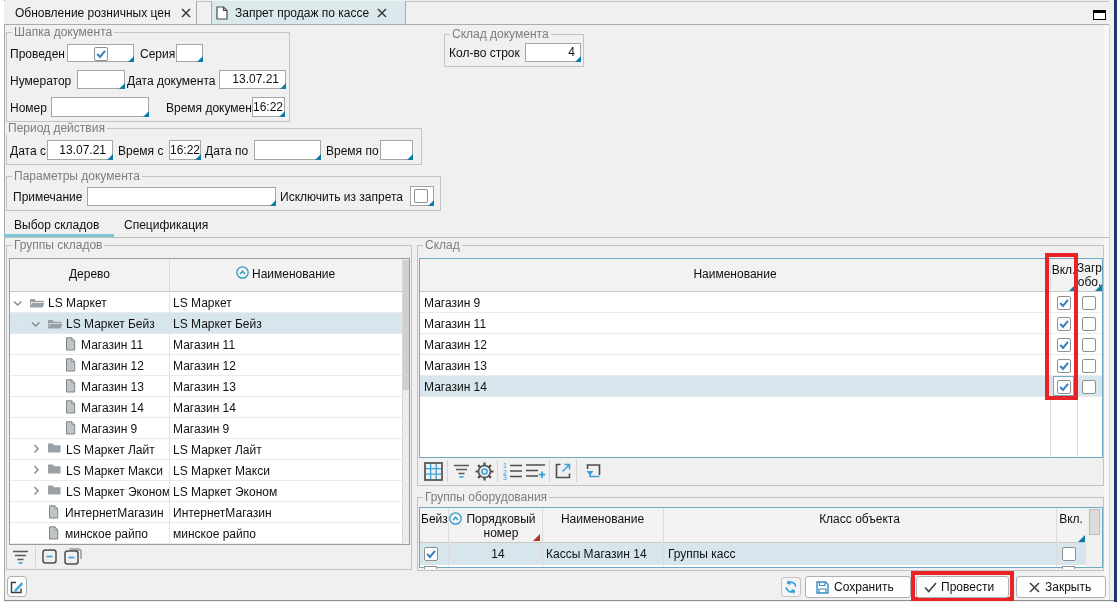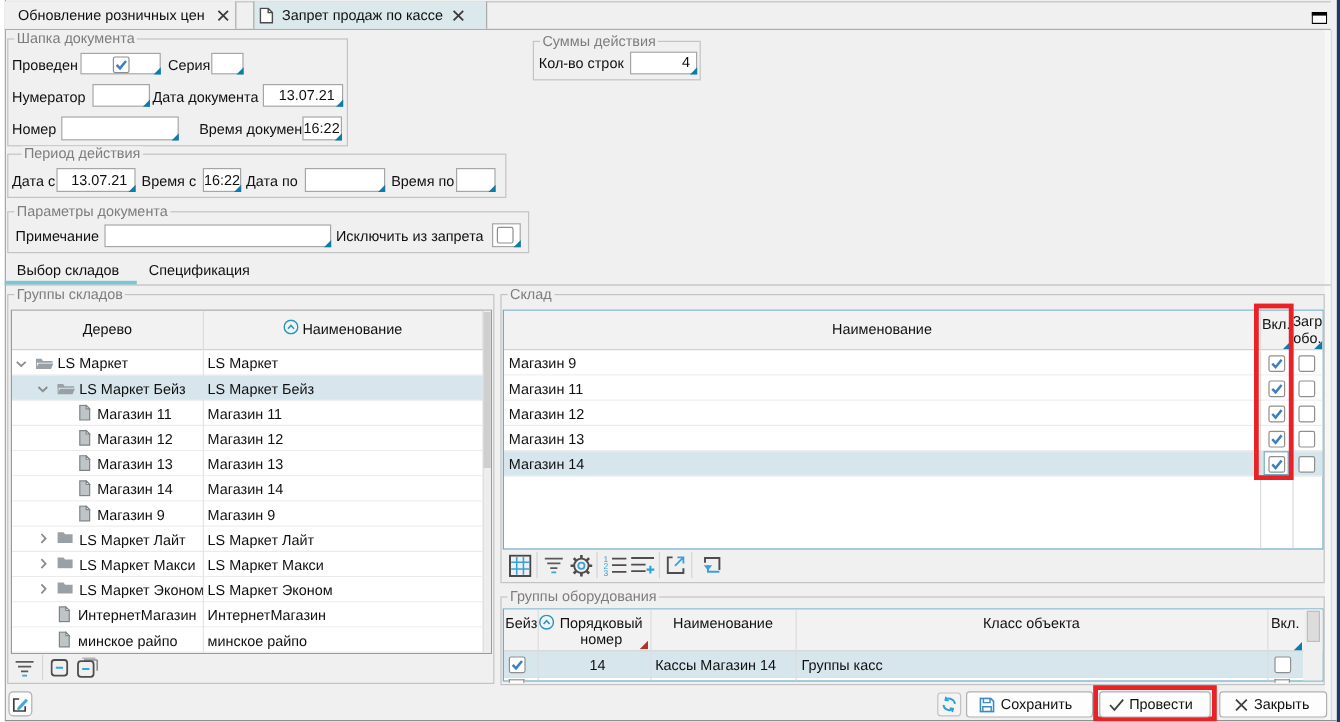--- a/index.html
+++ b/index.html
@@ -57,26 +57,26 @@
 <div class="t" style="left:10px;top:74px">Нумератор</div>
 <div class="fld" style="left:77px;top:70px;width:48px;height:19px"></div>
 <div class="t" style="left:127px;top:74px">Дата документа</div>
 <div class="fld" style="left:219px;top:70px;width:67px;height:19px;text-align:right;padding-right:6px;line-height:17px">13.07.21</div>
 <div class="t" style="left:10px;top:101px">Номер</div>
 <div class="fld" style="left:51px;top:97px;width:98px;height:20px"></div>
 <div class="t" style="left:166px;top:101px">Время документа</div>
 <div class="fld" style="left:252px;top:97px;width:33px;height:20px;text-align:right;padding-right:3px;line-height:18px">16:22</div>
 
 <div class="gb" style="left:444px;top:34px;width:140px;height:33px"></div>
-<div class="g" style="left:450px;top:28px">Суммы действия</div>
+<div class="g" style="left:450px;top:28px">Склад документа</div>
 <div class="t" style="left:449px;top:46px">Кол-во строк</div>
 <div class="fld" style="left:525px;top:43px;width:56px;height:19px;text-align:right;padding-right:5px;line-height:17px">4</div>
 
 <div class="gb" style="left:6px;top:128px;width:416px;height:37px"></div>
-<div class="g" style="left:18px;top:122px">Период действия</div>
+<div class="g" style="left:6px;top:122px">Период действия</div>
 <div class="t" style="left:10px;top:144px">Дата с</div>
 <div class="fld" style="left:47px;top:140px;width:66px;height:20px;text-align:right;padding-right:6px;line-height:18px">13.07.21</div>
 <div class="t" style="left:118px;top:144px">Время с</div>
 <div class="fld" style="left:169px;top:140px;width:32px;height:20px;text-align:right;padding-right:3px;line-height:18px">16:22</div>
 <div class="t" style="left:205px;top:144px">Дата по</div>
 <div class="fld" style="left:254px;top:140px;width:67px;height:20px"></div>
 <div class="t" style="left:326px;top:144px">Время по</div>
 <div class="fld" style="left:380px;top:140px;width:33px;height:20px"></div>
 
 <div class="gb" style="left:6px;top:176px;width:435px;height:35px"></div>

